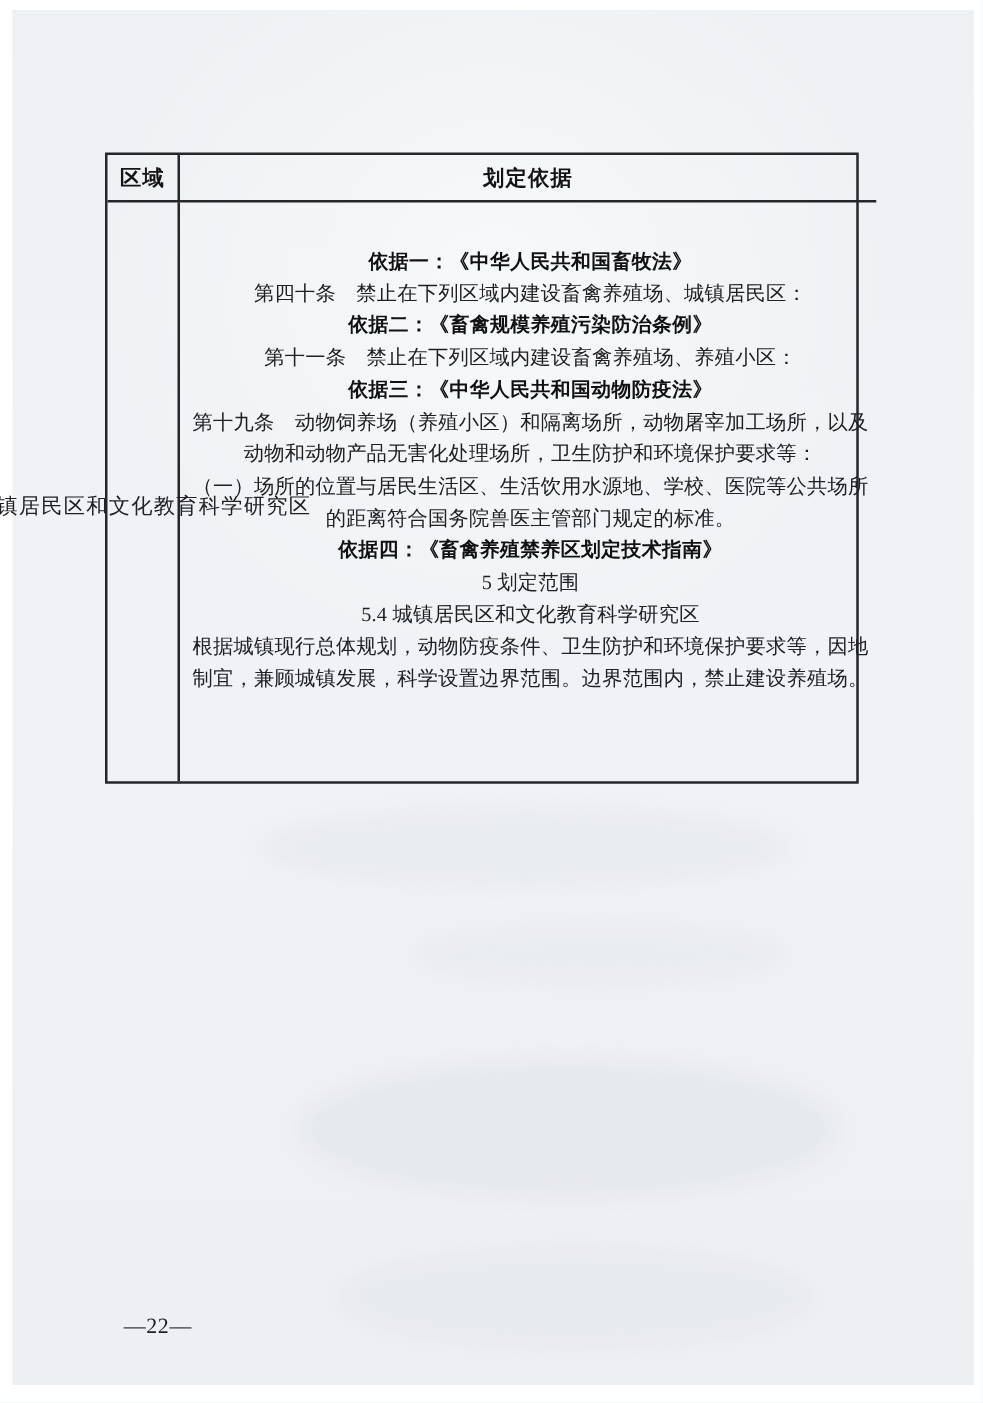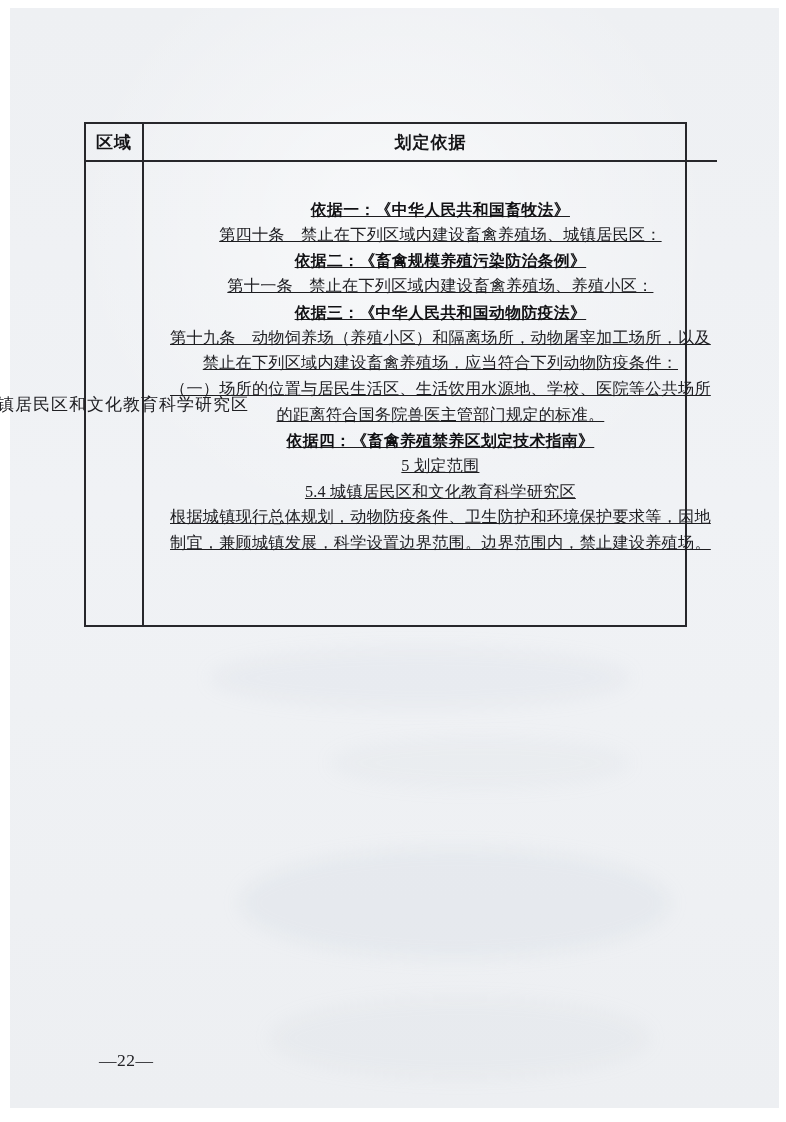--- a/index.html
+++ b/index.html
@@ -40,22 +40,21 @@
   .body-region{
     border-right:2px solid #27272b;
     display:flex;flex-direction:row;align-items:center;justify-content:center;
     padding-top:22px;
   }
   .region-line{
     font-size:17px;line-height:27.4px;letter-spacing:1px;
     color:#202024;white-space:nowrap;
   }
   .body-basis{
-    padding:35px 6px 0 26px;
-    text-decoration:underline;
+    padding:35px 6px 0 10px;
   }
   .basis-line{
     font-size:16.2px;line-height:25.7px;letter-spacing:0.2px;
     color:#202024;white-space:nowrap;
   }
   .basis-line.bold{
     font-weight:700;color:#111114;
     font-family:"Liberation Sans","DejaVu Sans",sans-serif;
     font-size:15.8px;letter-spacing:0.4px;
   }
@@ -91,21 +90,21 @@
       <div class="region-line">研究</div>
       <div class="region-line">区</div>
     </div>
   <div class="cell body-basis" id="basis-cell">
       <div class="basis-line bold">依据一：《中华人民共和国畜牧法》</div>
       <div class="basis-line">第四十条　禁止在下列区域内建设畜禽养殖场、城镇居民区：</div>
       <div class="basis-line bold">依据二：《畜禽规模养殖污染防治条例》</div>
       <div class="basis-line">第十一条　禁止在下列区域内建设畜禽养殖场、养殖小区：</div>
       <div class="basis-line bold">依据三：《中华人民共和国动物防疫法》</div>
       <div class="basis-line">第十九条　动物饲养场（养殖小区）和隔离场所，动物屠宰加工场所，以及</div>
-      <div class="basis-line">禁止在下列区域内建设畜禽养殖场，应当符合下列动物防疫条件：</div>
+      <div class="basis-line">动物和动物产品无害化处理场所，卫生防护和环境保护要求等：</div>
       <div class="basis-line">（一）场所的位置与居民生活区、生活饮用水源地、学校、医院等公共场所</div>
       <div class="basis-line">的距离符合国务院兽医主管部门规定的标准。</div>
       <div class="basis-line bold">依据四：《畜禽养殖禁养区划定技术指南》</div>
       <div class="basis-line">5 划定范围</div>
       <div class="basis-line">5.4 城镇居民区和文化教育科学研究区</div>
       <div class="basis-line">根据城镇现行总体规划，动物防疫条件、卫生防护和环境保护要求等，因地</div>
       <div class="basis-line">制宜，兼顾城镇发展，科学设置边界范围。边界范围内，禁止建设养殖场。</div>
     </div>
 </div>
 

